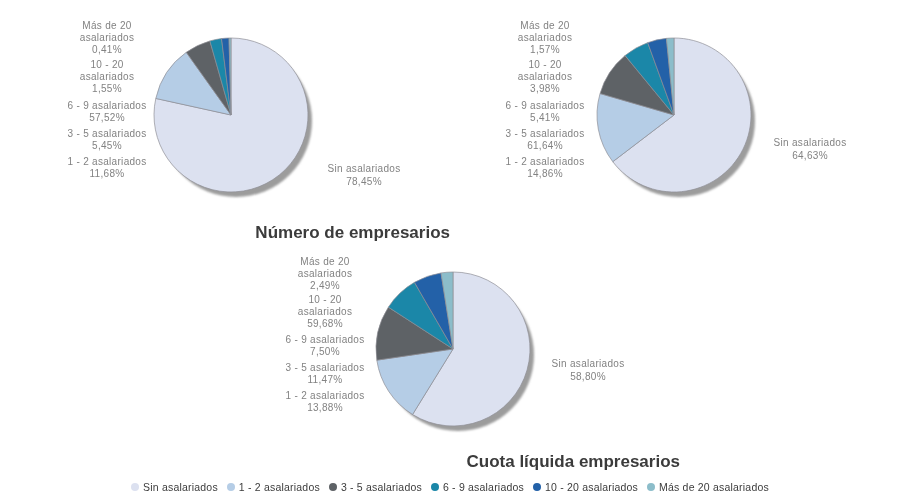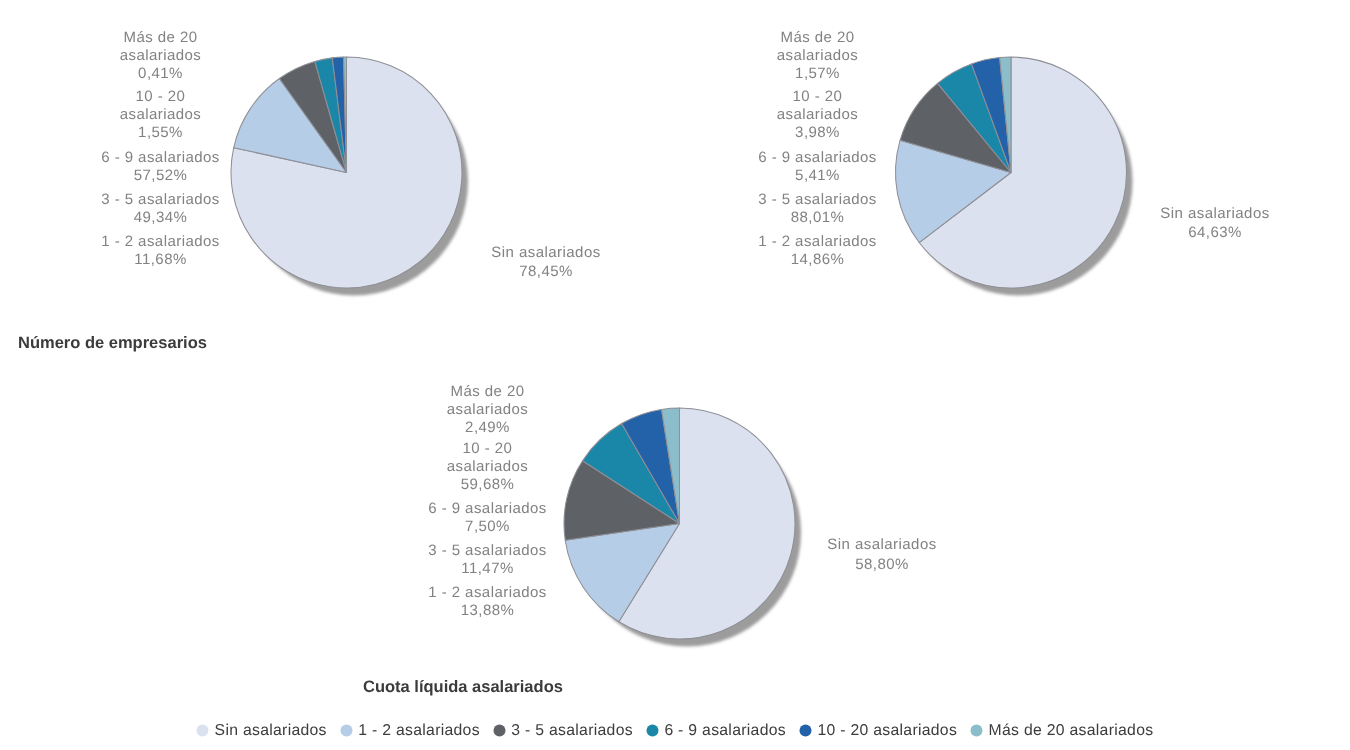--- a/index.html
+++ b/index.html
@@ -21,22 +21,22 @@
                line-height:12px;color:#828282;letter-spacing:0.3px;}
   .lbl-0{top:20px}.lbl-1{top:59px}.lbl-2{top:100px}.lbl-3{top:128px}.lbl-4{top:156px}
   #chart-2 .lbl-0{top:6px}#chart-2 .lbl-1{top:44px}#chart-2 .lbl-2{top:84px}
   #chart-2 .lbl-3{top:112px}#chart-2 .lbl-4{top:140px}
   .ln{white-space:nowrap;}
   .big-label{position:absolute;width:100px;text-align:center;font-size:10px;
              line-height:13px;color:#828282;letter-spacing:0.3px;}
   #chart-0 .big-label{left:314px;top:162px;}
   #chart-1 .big-label{left:310px;top:136px;}
   #chart-2 .big-label{left:308px;top:107px;}
-  .chart-title{position:absolute;left:12px;width:100%;text-align:left;
-               font-size:11px;font-weight:bold;color:#3b3b3b;}
+  .chart-title{position:absolute;left:0;width:100%;text-align:right;
+               font-size:17px;font-weight:bold;color:#3b3b3b;}
   #chart-0 .chart-title,#chart-1 .chart-title{top:223px;}
   #chart-2 .chart-title{top:202px;}
   .legend{position:absolute;left:0;right:0;top:481px;display:flex;
           justify-content:center;align-items:center;gap:9px;}
   .legend-item{display:flex;align-items:center;gap:4px;}
   .dot{width:8px;height:8px;border-radius:50%;display:inline-block;flex:none;}
   .legend-text{font-size:10.5px;color:#3c3c3c;letter-spacing:0.2px;}
 </style>
 </head>
 <body>
@@ -63,21 +63,21 @@
           <div class="ln">10 - 20</div>
           <div class="ln">asalariados</div>
           <div class="ln">1,55%</div>
         </div>
         <div class="slice-label lbl-2">
           <div class="ln">6 - 9 asalariados</div>
           <div class="ln">57,52%</div>
         </div>
         <div class="slice-label lbl-3">
           <div class="ln">3 - 5 asalariados</div>
-          <div class="ln">49,34%</div>
+          <div class="ln">5,45%</div>
         </div>
         <div class="slice-label lbl-4">
           <div class="ln">1 - 2 asalariados</div>
           <div class="ln">11,68%</div>
         </div>
       </div>
     <div class="big-label">
         <div class="ln">Sin asalariados</div>
         <div class="ln">78,45%</div>
       </div>
@@ -104,21 +104,21 @@
           <div class="ln">10 - 20</div>
           <div class="ln">asalariados</div>
           <div class="ln">3,98%</div>
         </div>
         <div class="slice-label lbl-2">
           <div class="ln">6 - 9 asalariados</div>
           <div class="ln">5,41%</div>
         </div>
         <div class="slice-label lbl-3">
           <div class="ln">3 - 5 asalariados</div>
-          <div class="ln">88,01%</div>
+          <div class="ln">61,64%</div>
         </div>
         <div class="slice-label lbl-4">
           <div class="ln">1 - 2 asalariados</div>
           <div class="ln">14,86%</div>
         </div>
       </div>
     <div class="big-label">
         <div class="ln">Sin asalariados</div>
         <div class="ln">64,63%</div>
       </div>
@@ -155,21 +155,21 @@
         </div>
         <div class="slice-label lbl-4">
           <div class="ln">1 - 2 asalariados</div>
           <div class="ln">13,88%</div>
         </div>
       </div>
     <div class="big-label">
         <div class="ln">Sin asalariados</div>
         <div class="ln">58,80%</div>
       </div>
-    <figcaption class="chart-title">Cuota líquida asalariados</figcaption>
+    <figcaption class="chart-title">Cuota líquida empresarios</figcaption>
   </figure>
 
   <div class="legend">
       <div class="legend-item">
         <span class="dot" style="background: rgb(220, 225, 240);"></span>
         <span class="legend-text">Sin asalariados</span>
       </div>
       <div class="legend-item">
         <span class="dot" style="background: rgb(181, 205, 230);"></span>
         <span class="legend-text">1 - 2 asalariados</span>

